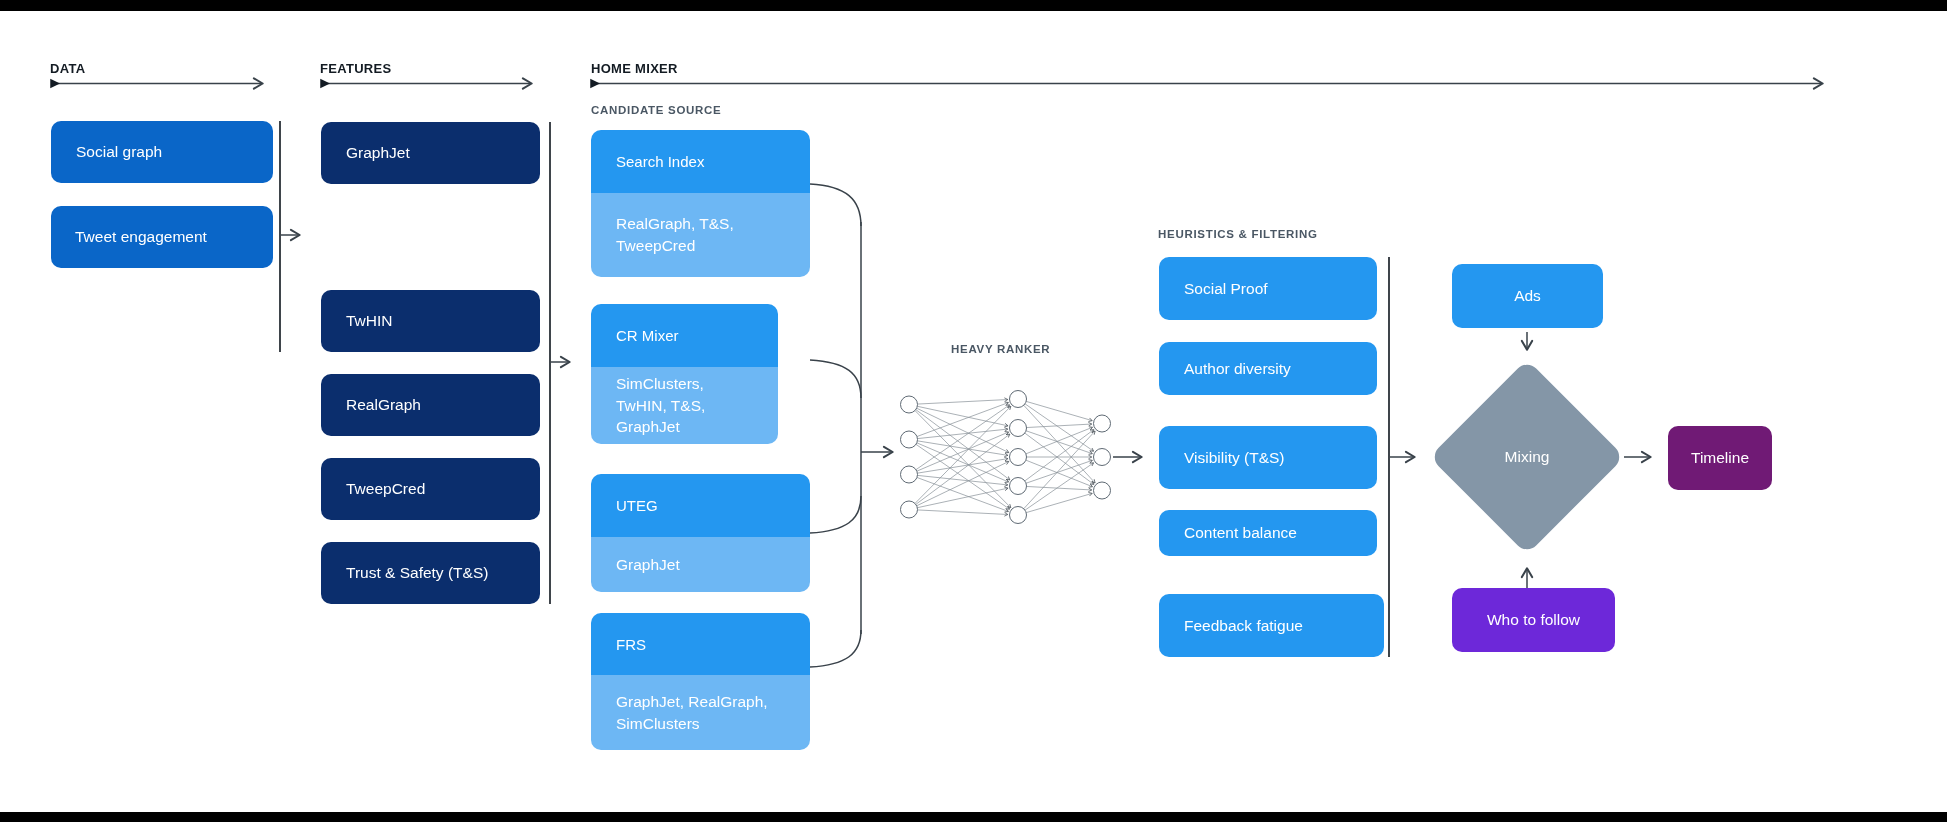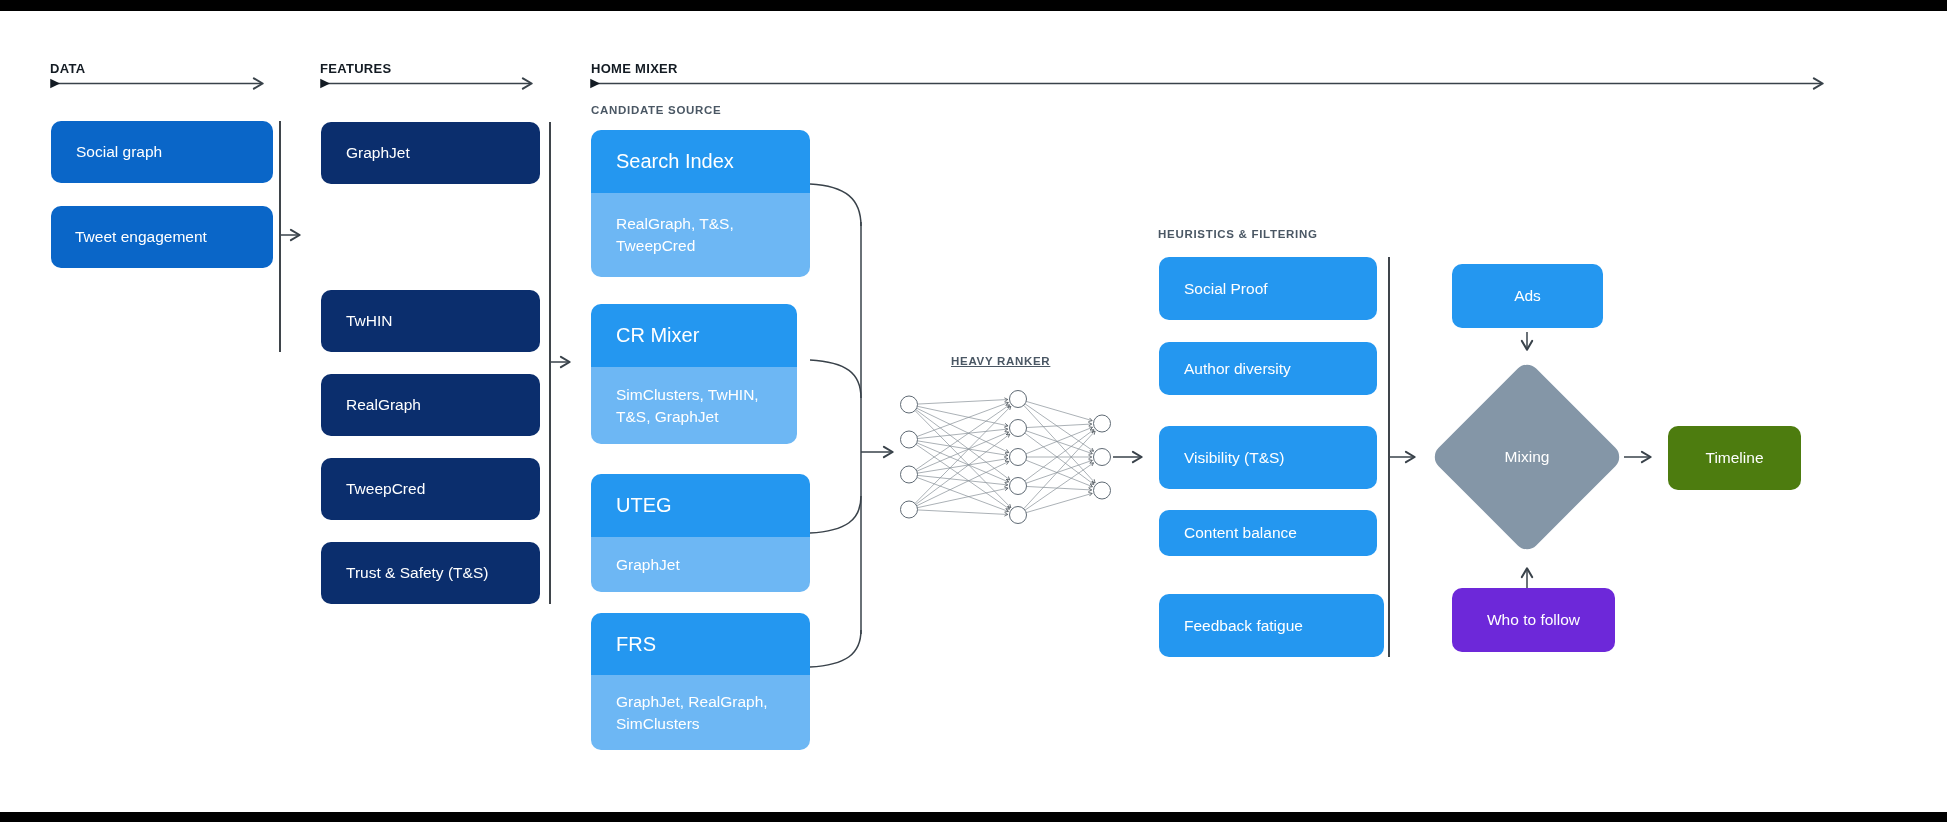--- a/index.html
+++ b/index.html
@@ -7,21 +7,21 @@
           font-family:"Liberation Sans",sans-serif;overflow:hidden;}
   .bar{position:absolute;left:0;width:1947px;background:#000;}
   .bar.top{top:0;height:11px;}
   .bar.bottom{top:812px;height:10px;}
   .hdr{position:absolute;font-size:13px;font-weight:700;color:#131b23;letter-spacing:.3px;z-index:3;}
   .sublabel{position:absolute;font-size:11.5px;font-weight:700;color:#4a5764;letter-spacing:.7px;z-index:3;}
   .box{position:absolute;border-radius:10px;color:#fff;font-size:15.5px;font-weight:500;
        display:flex;align-items:center;padding-left:25px;box-sizing:border-box;z-index:2;}
   .box.center{justify-content:center;padding-left:0;}
   .card{position:absolute;border-radius:10px;overflow:hidden;color:#fff;z-index:2;}
-  .card .t{display:flex;align-items:center;padding-left:25px;font-size:20px;font-weight:500;box-sizing:border-box;}
+  .card .t{display:flex;align-items:center;padding-left:25px;font-size:15px;font-weight:500;box-sizing:border-box;}
   .card .s{display:flex;align-items:center;padding:0 22px 0 25px;font-size:15.5px;font-weight:500;
            line-height:1.4;box-sizing:border-box;}
   .diamond{position:absolute;left:1458px;top:388px;width:138px;height:138px;border-radius:13px;
            transform:rotate(45deg);z-index:2;}
   .dlabel{position:absolute;left:1458px;top:388px;width:138px;height:138px;display:flex;align-items:center;
           justify-content:center;color:#fff;font-size:15.5px;font-weight:500;z-index:3;}
   svg.overlay{position:absolute;left:0;top:0;z-index:1;}
 </style>
 </head>
 <body>
@@ -124,37 +124,37 @@
         <circle cx="1102" cy="457" r="8.5" fill="#ffffff" stroke="#5f6a74" stroke-width="1"></circle>
         <circle cx="1102" cy="490.5" r="8.5" fill="#ffffff" stroke="#5f6a74" stroke-width="1"></circle>
       </g>
   </svg>
 
   <div class="hdr" style="left:50px;top:61px;">DATA</div>
   <div class="hdr" style="left:320px;top:61px;">FEATURES</div>
   <div class="hdr" style="left:591px;top:61px;">HOME MIXER</div>
 
   <div class="sublabel" style="left:591px;top:104px;">CANDIDATE SOURCE</div>
-  <div class="sublabel" style="left:951px;top:355px;text-decoration:underline;">HEAVY RANKER</div>
+  <div class="sublabel" style="left:951px;top:343px;">HEAVY RANKER</div>
   <div class="sublabel" style="left:1158px;top:228px;">HEURISTICS &amp; FILTERING</div>
 
   <div class="box" style="left:51px;top:121px;width:222px;height:62px;background:#0a66c8;">Social graph</div>
   <div class="box" style="left:51px;top:206px;width:222px;height:62px;background:#0a66c8;padding-left:24px;">Tweet engagement</div>
 
   <div class="box" style="left:321px;top:122px;width:219px;height:62px;background:#0b2e6d;">GraphJet</div>
   <div class="box" style="left:321px;top:290px;width:219px;height:62px;background:#0b2e6d;">TwHIN</div>
   <div class="box" style="left:321px;top:374px;width:219px;height:62px;background:#0b2e6d;">RealGraph</div>
   <div class="box" style="left:321px;top:458px;width:219px;height:62px;background:#0b2e6d;">TweepCred</div>
   <div class="box" style="left:321px;top:542px;width:219px;height:62px;background:#0b2e6d;">Trust &amp; Safety (T&amp;S)</div>
 
   <div class="card" style="left:591px;top:130px;width:219px;">
     <div class="t" style="height:63px;background:#2497f0;">Search Index</div>
     <div class="s" style="height:84px;background:#6db7f4;">RealGraph, T&amp;S, TweepCred</div>
   </div>
-  <div class="card" style="left:591px;top:304px;width:206px;">
+  <div class="card" style="left:591px;top:304px;width:187px;">
     <div class="t" style="height:63px;background:#2497f0;">CR Mixer</div>
     <div class="s" style="height:77px;background:#6db7f4;">SimClusters, TwHIN, T&amp;S, GraphJet</div>
   </div>
   <div class="card" style="left:591px;top:474px;width:219px;">
     <div class="t" style="height:63px;background:#2497f0;">UTEG</div>
     <div class="s" style="height:55px;background:#6db7f4;">GraphJet</div>
   </div>
   <div class="card" style="left:591px;top:613px;width:219px;">
     <div class="t" style="height:62px;background:#2497f0;">FRS</div>
     <div class="s" style="height:75px;background:#6db7f4;">GraphJet, RealGraph, SimClusters</div>
@@ -163,15 +163,15 @@
   <div class="box" style="left:1159px;top:257px;width:218px;height:63px;background:#2497f0;">Social Proof</div>
   <div class="box" style="left:1159px;top:342px;width:218px;height:53px;background:#2497f0;">Author diversity</div>
   <div class="box" style="left:1159px;top:426px;width:218px;height:63px;background:#2497f0;">Visibility (T&amp;S)</div>
   <div class="box" style="left:1159px;top:510px;width:218px;height:46px;background:#2497f0;">Content balance</div>
   <div class="box" style="left:1159px;top:594px;width:225px;height:63px;background:#2497f0;">Feedback fatigue</div>
 
   <div class="box center" style="left:1452px;top:264px;width:151px;height:64px;background:#2497f0;">Ads</div>
   <div class="diamond" style="background:#8496a7;"></div>
   <div class="dlabel">Mixing</div>
   <div class="box center" style="left:1452px;top:588px;width:163px;height:64px;background:#6d28d9;">Who to follow</div>
-  <div class="box center" style="left:1668px;top:426px;width:133px;height:64px;background:#4d7c0f;">Timeline</div>
+  <div class="box center" style="left:1668px;top:426px;width:104px;height:64px;background:#701a75;">Timeline</div>
 
 </div>
 
 </body></html>

